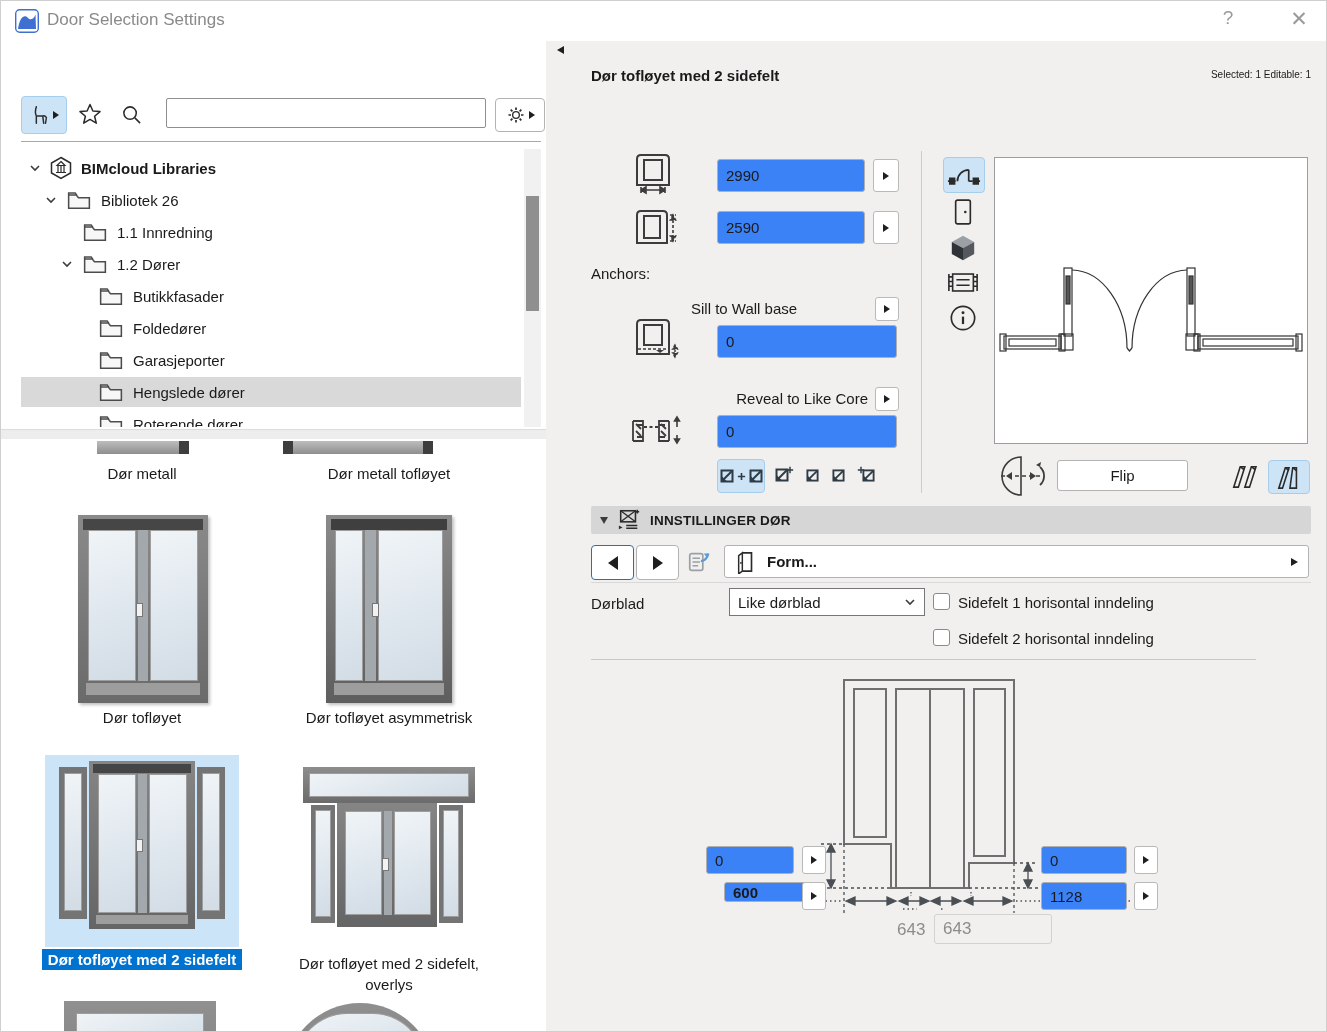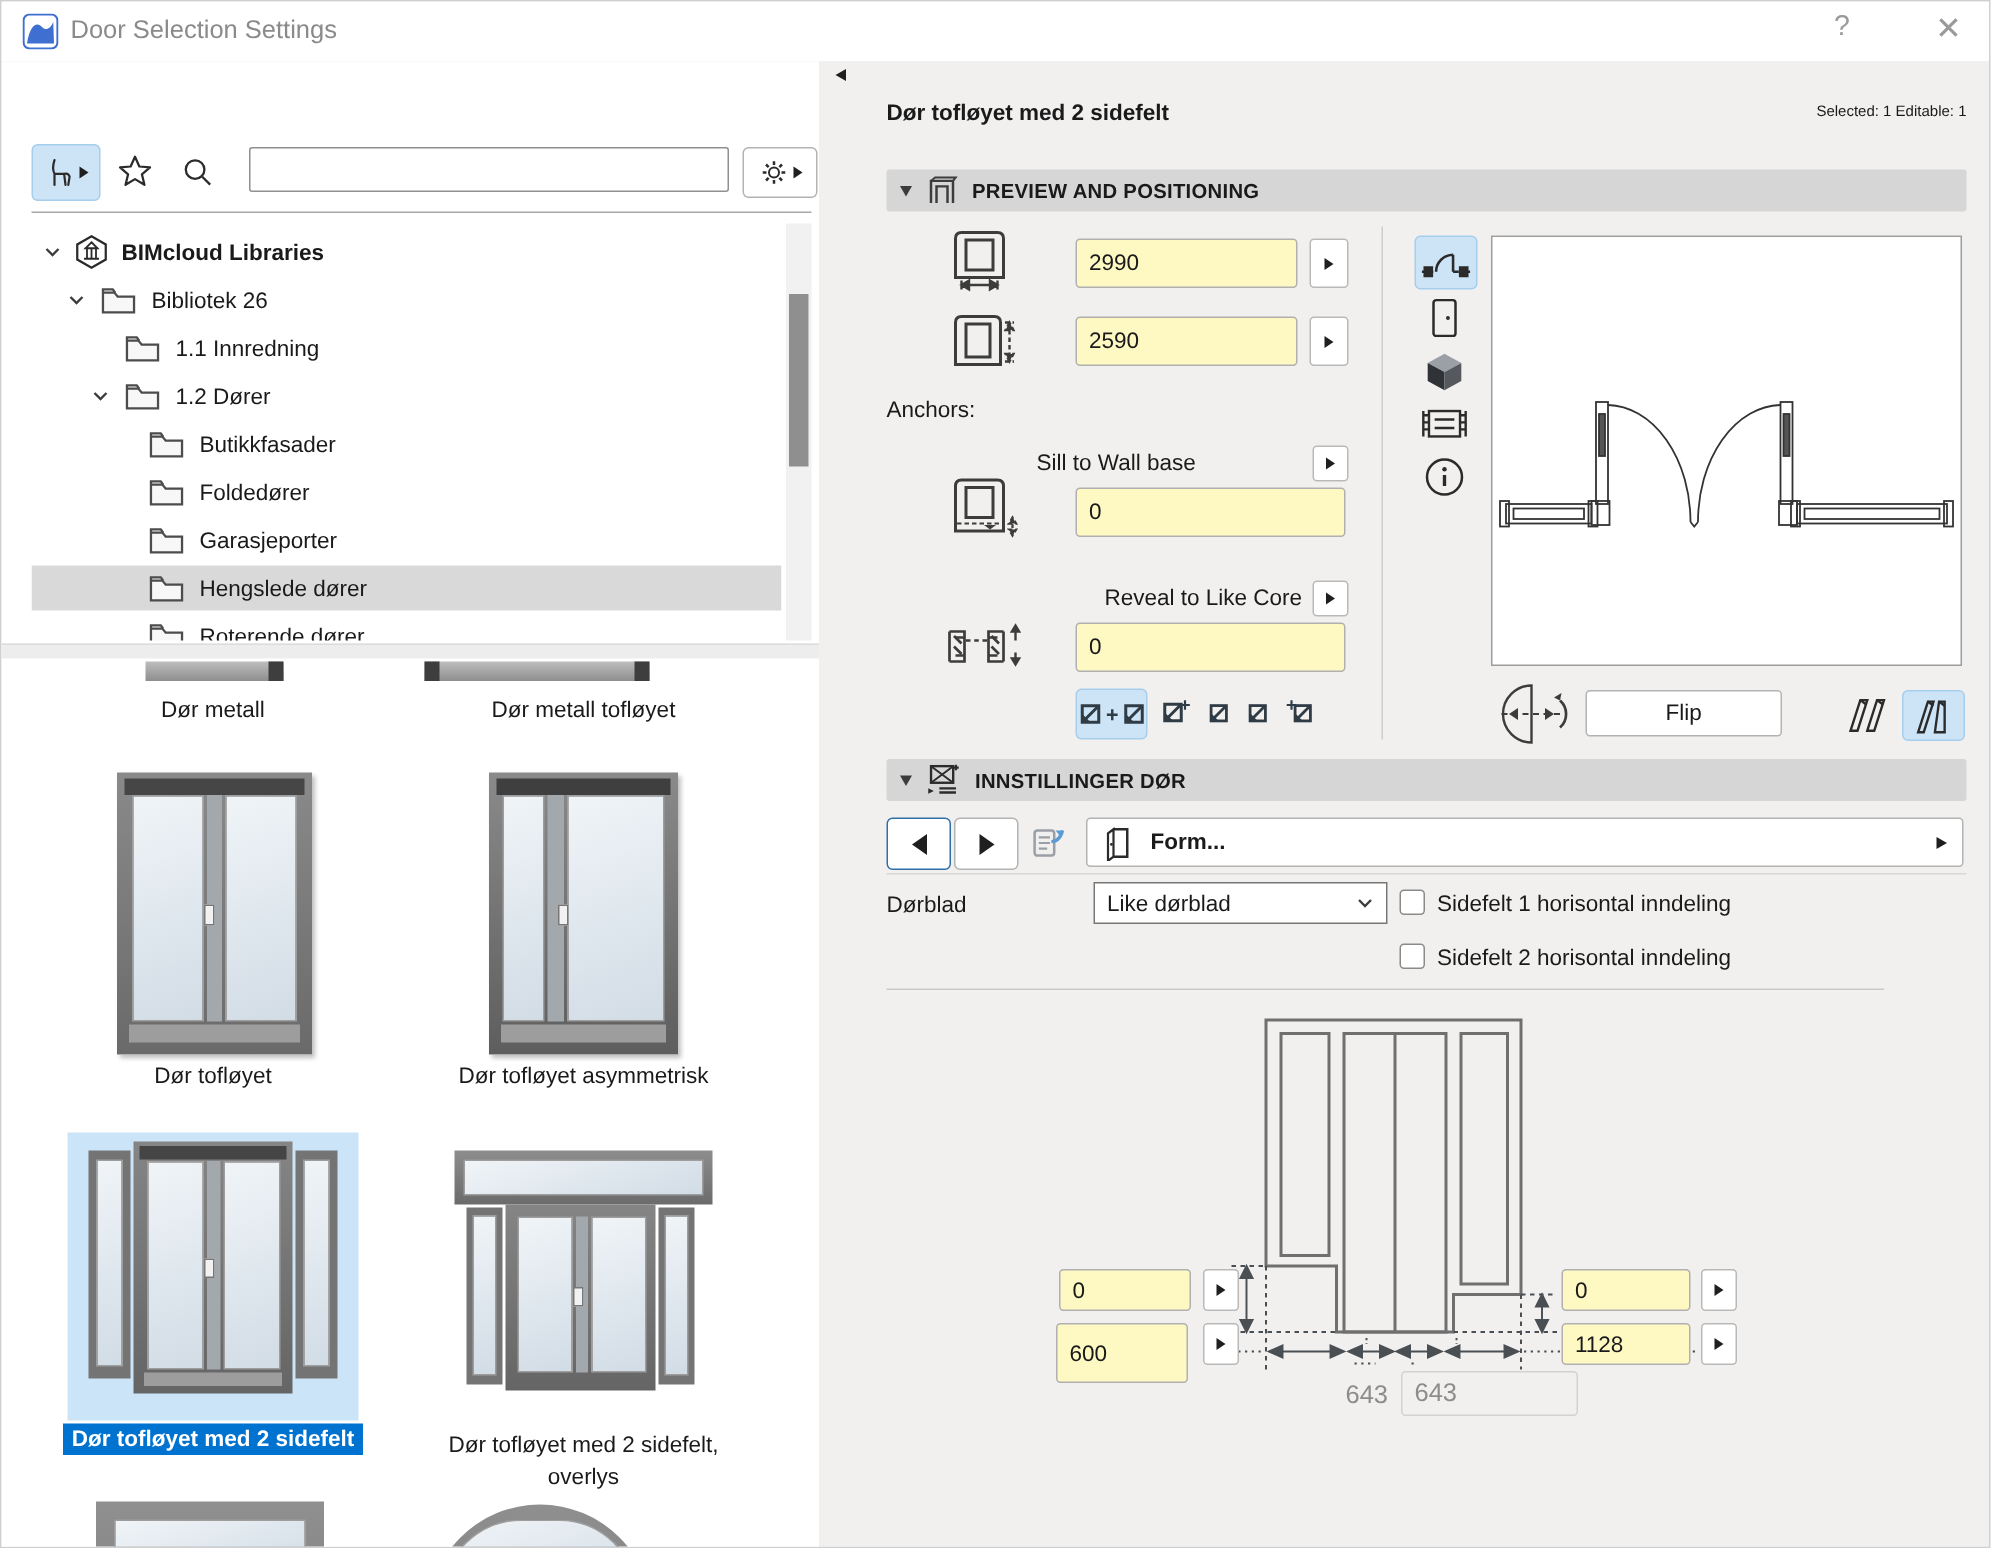--- a/index.html
+++ b/index.html
@@ -29,21 +29,21 @@
   #splitter{position:absolute;left:0;top:388px;width:545px;height:10px;background:#ededed;border-top:1px solid #dcdcdc;border-bottom:1px solid #dcdcdc;cursor:row-resize;}
   
   .thumb-label{position:absolute;font-size:15px;text-align:center;color:#1a1a1a;}
   .glass{background:linear-gradient(160deg,#f0f4f7,#dfe7ee 55%,#d2dce5);border:1px solid #9d9d9d;box-sizing:border-box;}
   .stile{background:#a3a8ad;}
   .sel-label{background:#0072d0;color:#fff;font-weight:bold;padding:2px 6px;}
   
   #right{position:absolute;left:545px;top:40px;width:782px;height:992px;background:#f1f0ef;}
   .secbar{position:absolute;left:590px;width:720px;height:28px;background:#d6d6d6;border-radius:2px;display:flex;align-items:center;gap:9px;padding:0 9px;box-sizing:border-box;cursor:pointer;}
   .sectitle{font-size:13.5px;font-weight:bold;letter-spacing:.2px;}
-  .inp{position:absolute;border:1px solid #b0b0b0;border-radius:3px;background:#fef9c3;font:15px "Liberation Sans",sans-serif;color:#1a1a1a;padding:0 8px;box-sizing:border-box;outline:none;}
+  .inp{position:absolute;border:1px solid #b0b0b0;border-radius:3px;background:#3b82f6;font:15px "Liberation Sans",sans-serif;color:#1a1a1a;padding:0 8px;box-sizing:border-box;outline:none;}
   .fly{position:absolute;background:#fff;border:1px solid #b9b9b9;border-radius:3px;display:flex;align-items:center;justify-content:center;cursor:pointer;box-sizing:border-box;}
   .tr{width:0;height:0;display:inline-block;}
   .tr-r{border-left:7px solid #1f1f1f;border-top:4.5px solid transparent;border-bottom:4.5px solid transparent;}
   .tr-rs{border-left:6px solid #1f1f1f;border-top:4px solid transparent;border-bottom:4px solid transparent;}
   .tr-d{border-top:7px solid #3c3c3c;border-left:4.5px solid transparent;border-right:4.5px solid transparent;}
   .tr-l{border-right:7px solid #1f1f1f;border-top:4.5px solid transparent;border-bottom:4.5px solid transparent;}
   .lbl{position:absolute;font-size:15px;white-space:nowrap;}
   .vbtn{position:absolute;left:942px;width:40px;height:34px;border-radius:4px;display:flex;align-items:center;justify-content:center;cursor:pointer;}
   .ck{position:absolute;width:17px;height:17px;background:#fff;border:1px solid #8a8a8a;border-radius:3px;cursor:pointer;box-sizing:border-box;}
   .abtn{position:absolute;display:flex;align-items:center;justify-content:center;cursor:pointer;}
@@ -397,27 +397,20 @@
     </div>
   </div>
 
   <div id="right"></div>
 
   <span class="tr tr-l abs" style="left:556px;top:45px"></span>
 
   <div class="abs" style="left:590px;top:66px;font-size:15px;font-weight:bold">Dør tofløyet med 2 sidefelt</div>
   <div class="abs" style="left:1000px;top:68px;width:310px;text-align:right;font-size:10px">Selected: 1 Editable: 1</div>
 
-  <div class="secbar" style="top:112px">
-    <span class="tr tr-d"></span>
-    <svg width="22" height="22">
-        <use href="#i-frame"></use>
-      </svg>
-    <span class="sectitle">PREVIEW AND POSITIONING</span>
-  </div>
 
   <svg class="abs" style="left:634px;top:150px" width="40" height="44">
       <use href="#i-doorw"></use>
     </svg>
   <input class="inp" style="left: 716px; top: 158px; width: 148px; height: 33px;" value="2990">
   <div class="fly" style="left:872px;top:158px;width:26px;height:33px">
       <span class="tr tr-rs"></span>
     </div>
 
   <svg class="abs" style="left:634px;top:206px" width="44" height="40">
@@ -639,21 +632,21 @@
       <path d="M212,236 h14" fill="none" stroke-dasharray="1.5 3"></path>
       <path d="M250,236 h4" fill="none" stroke-dasharray="1.5 3"></path>
       <path d="M220,219 v4 M280,219 v4" fill="none" stroke-dasharray="1.5 2"></path>
     </g>
   </svg>
 
   <input class="inp" style="left: 705px; top: 845px; width: 88px; height: 28px;" value="0">
   <div class="fly" style="left:801px;top:845px;width:24px;height:28px">
       <span class="tr tr-rs"></span>
     </div>
-  <input class="inp" style="left: 703px; top: 881px; width: 88px; height: 40px;" value="600">
+  <input class="inp" style="left: 723px; top: 881px; width: 88px; height: 20px; font-weight: bold;" value="600">
   <div class="fly" style="left:801px;top:881px;width:24px;height:28px">
       <span class="tr tr-rs"></span>
     </div>
 
   <input class="inp" style="left: 1040px; top: 845px; width: 86px; height: 28px;" value="0">
   <div class="fly" style="left:1133px;top:845px;width:24px;height:28px">
       <span class="tr tr-rs"></span>
     </div>
   <input class="inp" style="left: 1040px; top: 881px; width: 86px; height: 28px;" value="1128">
   <div class="fly" style="left:1133px;top:881px;width:24px;height:28px">

